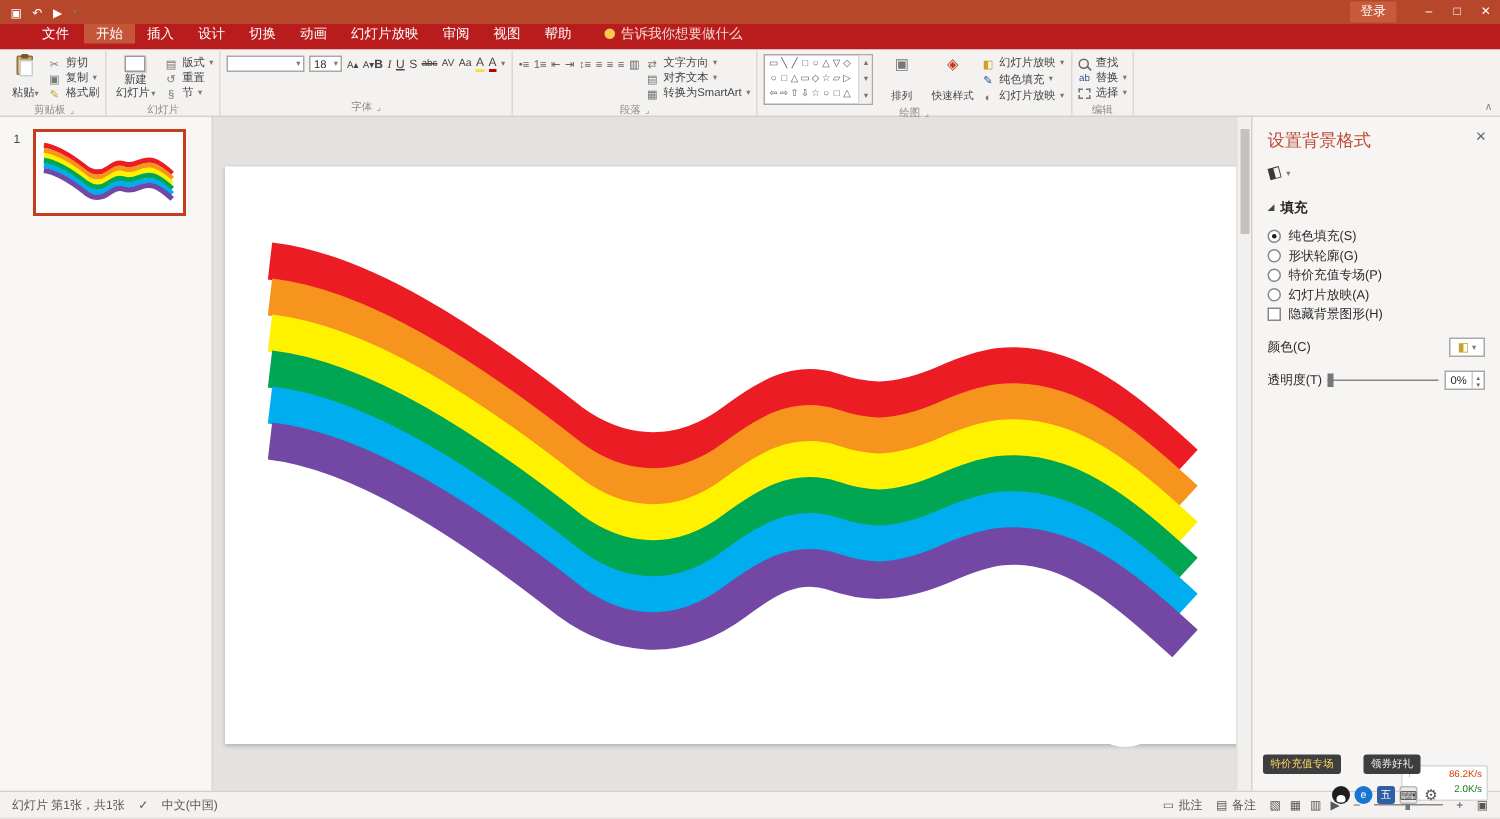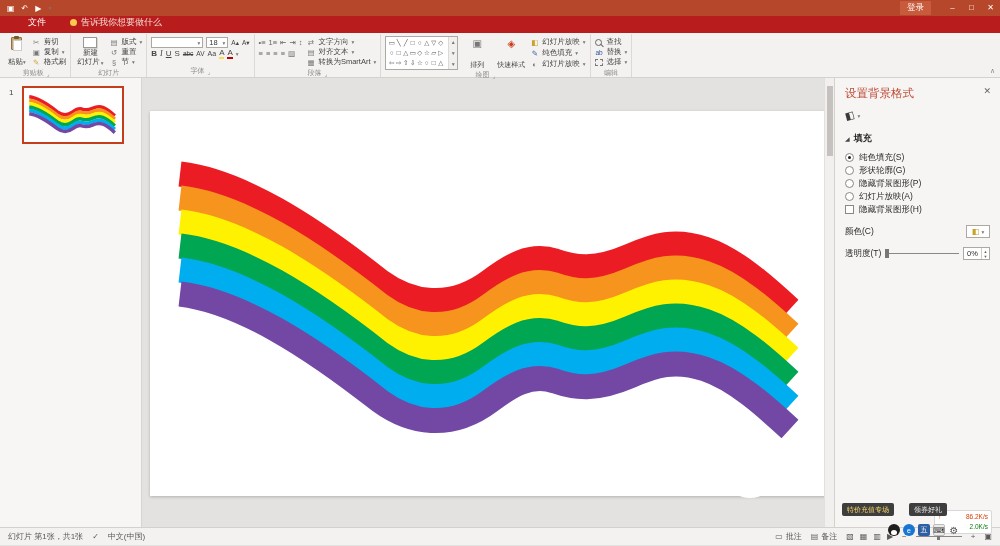--- a/index.html
+++ b/index.html
@@ -35,21 +35,21 @@
 .crt{font-size:5.5px;color:#777}
 .smallcol{display:flex;flex-direction:column;justify-content:space-between;padding:1px 0}
 .sbtn{display:flex;align-items:center;gap:3px;font-size:7.5px;height:10px;white-space:nowrap}
 .sic{font-size:7.5px;color:#777;width:9px;text-align:center;flex:none}
 .sic.amber{color:#C9A227}.sic.blue{color:#2B579A}
 .ic-clip{width:11px;height:13px;background:#C9A86A;border:1px solid #8C7340;border-radius:1px;position:relative}
 .ic-clip::before{content:"";position:absolute;left:2px;top:-2px;width:5px;height:3px;background:#6F5B33;border-radius:1px}
 .ic-clip::after{content:"";position:absolute;left:1px;top:2px;width:7px;height:9px;background:#fff;border:1px solid #CCC}
 .ic-newslide{width:14px;height:11px;background:#fff;border:1px solid #9A9794;box-shadow:1px 1px 0 #D8D4D0}
 .frow{display:flex;align-items:center;gap:3px;height:11px}
-.fontcol{display:flex;flex-direction:column;justify-content:flex-start;padding:1px 0}
+.fontcol{display:flex;flex-direction:row;justify-content:space-between;padding:1px 0}
 .combo{height:11px;background:#fff;border:1px solid #ACA8A4;display:flex;align-items:center;justify-content:space-between;padding:0 2px;font-size:7.5px;color:#333}
 .fbtn{font-size:8px;display:flex;align-items:center;gap:1px;color:#444}
 .fB{font-weight:bold}
 .fI{font-style:italic;font-family:"Liberation Serif",serif}
 .fU{text-decoration:underline}
 .fS{text-decoration:line-through;font-size:6.5px}
 .fAV{font-size:6.5px}
 .fHL{border-bottom:2px solid #F7E14A}
 .fFC{border-bottom:2px solid #C00000}
 .pico{font-size:7.5px;color:#666}
@@ -141,20 +141,31 @@
   <div class="wctrl">
     <span class="login">登录</span>
     <span class="wbtn">–</span>
     <span class="wbtn">□</span>
     <span class="wbtn">✕</span>
   </div>
 </div>
 
 <div class="tabsrow">
   <span class="tab file">文件</span>
+  <span id="tabs" class="tabwrap">
+      <span class="tab active">开始</span>
+      <span class="tab">插入</span>
+      <span class="tab">设计</span>
+      <span class="tab">切换</span>
+      <span class="tab">动画</span>
+      <span class="tab">幻灯片放映</span>
+      <span class="tab">审阅</span>
+      <span class="tab">视图</span>
+      <span class="tab">帮助</span>
+    </span>
   <span class="tellme">
     <span class="bulb"></span>
     <span>告诉我你想要做什么</span>
   </span>
 </div>
 
 <div class="ribbon">
 
   <div class="rgroup">
     <div class="rbody">
@@ -438,21 +449,21 @@
         <div class="opt">
           <span class="radio checked"></span>
           <span>纯色填充(S)</span>
         </div>
         <div class="opt">
           <span class="radio"></span>
           <span>形状轮廓(G)</span>
         </div>
         <div class="opt">
           <span class="radio"></span>
-          <span>隐藏背景图形(P)</span>
+          <span>特价充值专场(P)</span>
         </div>
         <div class="opt">
           <span class="radio"></span>
           <span>幻灯片放映(A)</span>
         </div>
         <div class="opt">
           <span class="checkbox"></span>
           <span>隐藏背景图形(H)</span>
         </div>
       </div>

